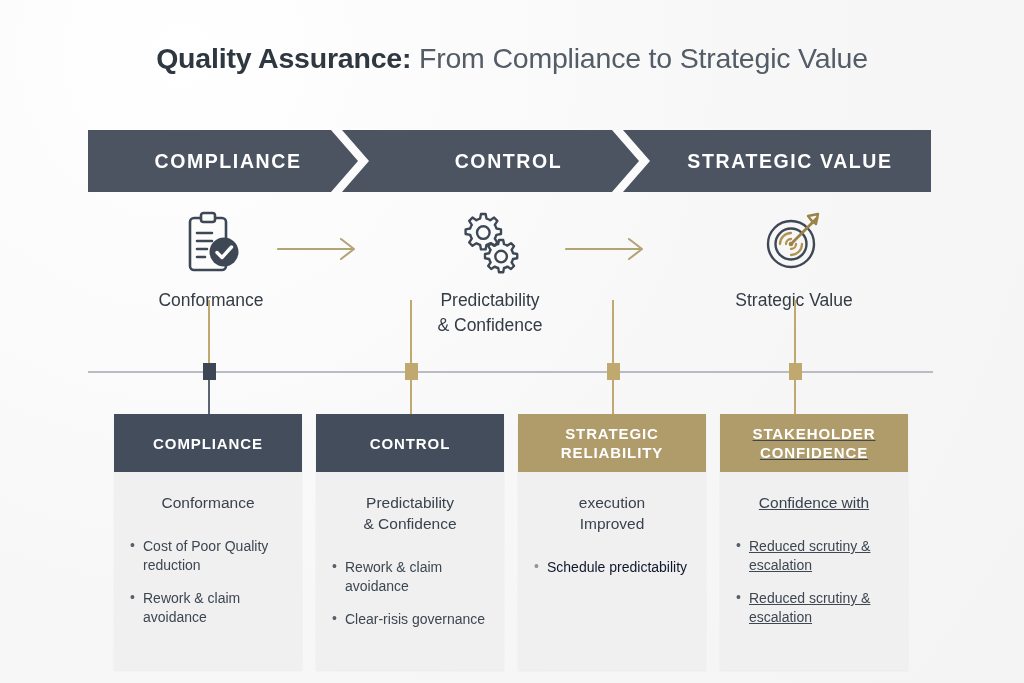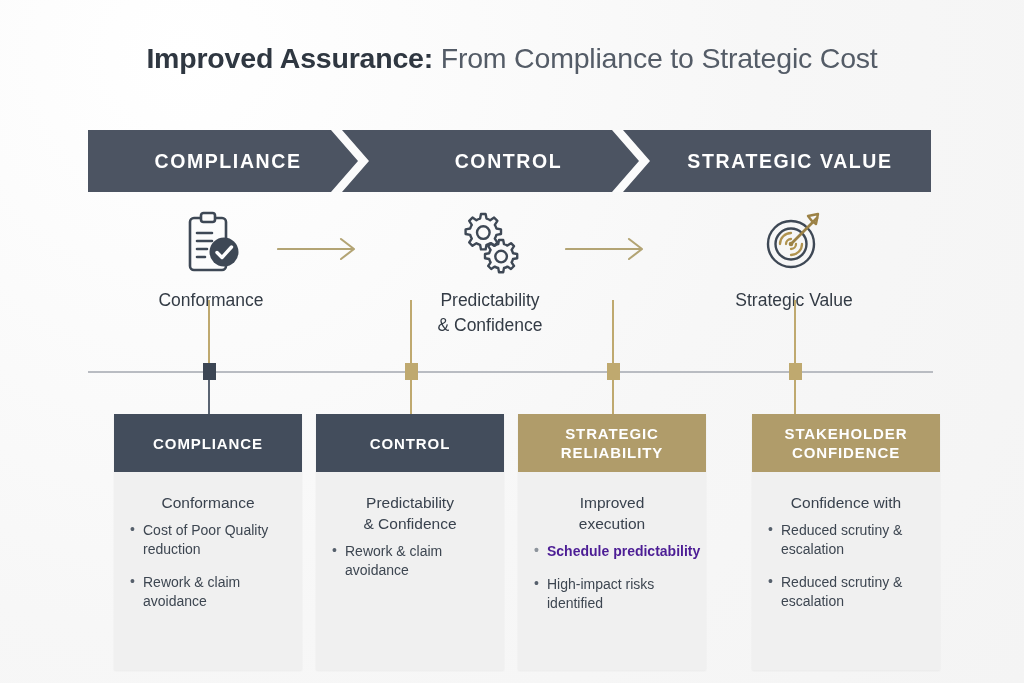--- a/index.html
+++ b/index.html
@@ -159,21 +159,21 @@
     top: 414px;
     width: 188px;
     height: 256px;
     background: #f0f0f0;
     box-shadow: 0 1px 2px rgba(0,0,0,0.05);
     overflow: hidden;
   }
   #card-0 { left: 114px; }
   #card-1 { left: 316px; }
   #card-2 { left: 518px; }
-  #card-3 { left: 752px; }
+  #card-3 { left: 720px; text-decoration: underline; }
 
   .card-header {
     height: 58px;
     display: flex;
     align-items: center;
     justify-content: center;
     text-align: center;
     color: #ffffff;
     font-size: 15px;
     font-weight: bold;
@@ -187,52 +187,52 @@
   .card-subtitle {
     margin-top: 20px;
     padding: 0 10px;
     text-align: center;
     font-size: 15.5px;
     line-height: 21px;
     color: #39424e;
   }
 
   .card-bullets {
-    margin-top: 8px;
+    margin-top: 24px;
     padding: 0 14px 0 16px;
     list-style: none;
   }
   .card-bullets li {
     position: relative;
     padding-left: 13px;
     margin-bottom: 14px;
     font-size: 14px;
     line-height: 19px;
     color: #3d4651;
   }
   .card-bullets li::before {
     content: "\2022";
     position: absolute;
     left: 0;
     top: -1px;
     color: #56606c;
     font-size: 14px;
   }
-  .card-bullets li.muted { color: #4c1d95; font-weight: bold; }
+  .card-bullets li.muted { color: #0f172a; }
   .card-bullets li.muted::before { color: #8d949c; }
 
   .nowrap { white-space: nowrap; }
 </style>
 </head>
 <body>
 
 <div id="canvas">
 
   <h1 id="page-title">
-    <span class="strong">Improved Assurance:</span><span class="light"> From Compliance to Strategic Cost</span>
+    <span class="strong">Quality Assurance:</span><span class="light"> From Compliance to Strategic Value</span>
   </h1>
 
   <div id="chevron-banner">
 
     <div class="chev-seg s1">
       <span>COMPLIANCE</span>
       <span class="chev-notch">
         <svg width="38" height="62" viewBox="0 0 38 62">
           <path d="M0,0 L11,0 L38,31 L11,62 L0,62 L27,31 Z" fill="#fbfbfb"></path>
         </svg>
@@ -350,32 +350,32 @@
   </div>
 
   <div class="card" id="card-1">
     <div class="card-header dark">CONTROL</div>
     <div class="card-subtitle">
       <div>Predictability</div>
       <div>&amp; Confidence</div>
     </div>
     <ul class="card-bullets">
       <li>Rework &amp; claim avoidance</li>
+      <li>Clear-risis governance</li>
     </ul>
   </div>
 
   <div class="card" id="card-2">
     <div class="card-header gold">STRATEGIC RELIABILITY</div>
     <div class="card-subtitle">
+      <div>execution</div>
       <div>Improved</div>
-      <div>execution</div>
     </div>
     <ul class="card-bullets">
       <li class="muted nowrap">Schedule predictability</li>
-      <li>High-impact risks identified</li>
     </ul>
   </div>
 
   <div class="card" id="card-3">
     <div class="card-header gold">STAKEHOLDER CONFIDENCE</div>
     <div class="card-subtitle">
       <div>Confidence with</div>
     </div>
     <ul class="card-bullets">
       <li>Reduced scrutiny &amp; escalation</li>

